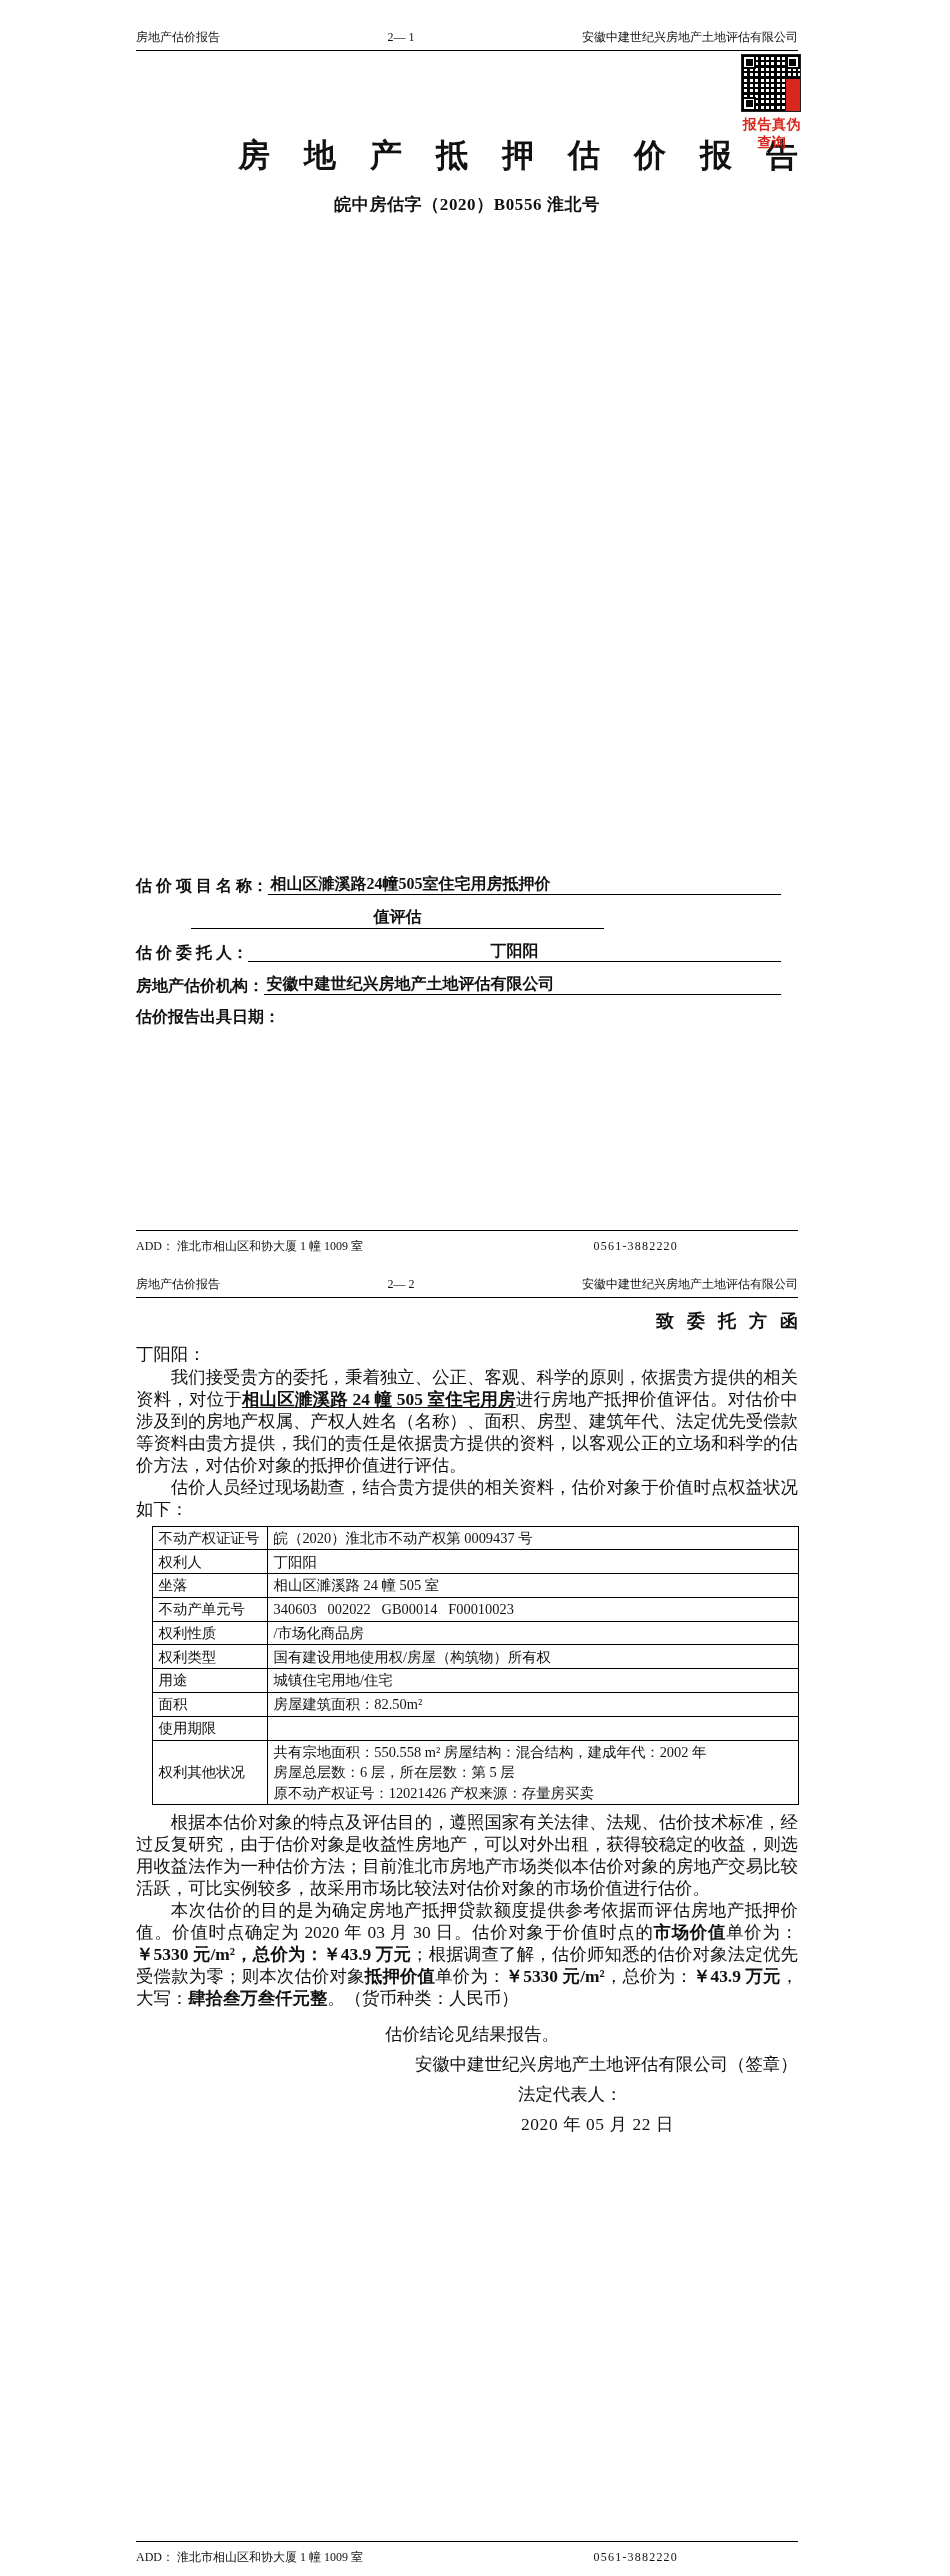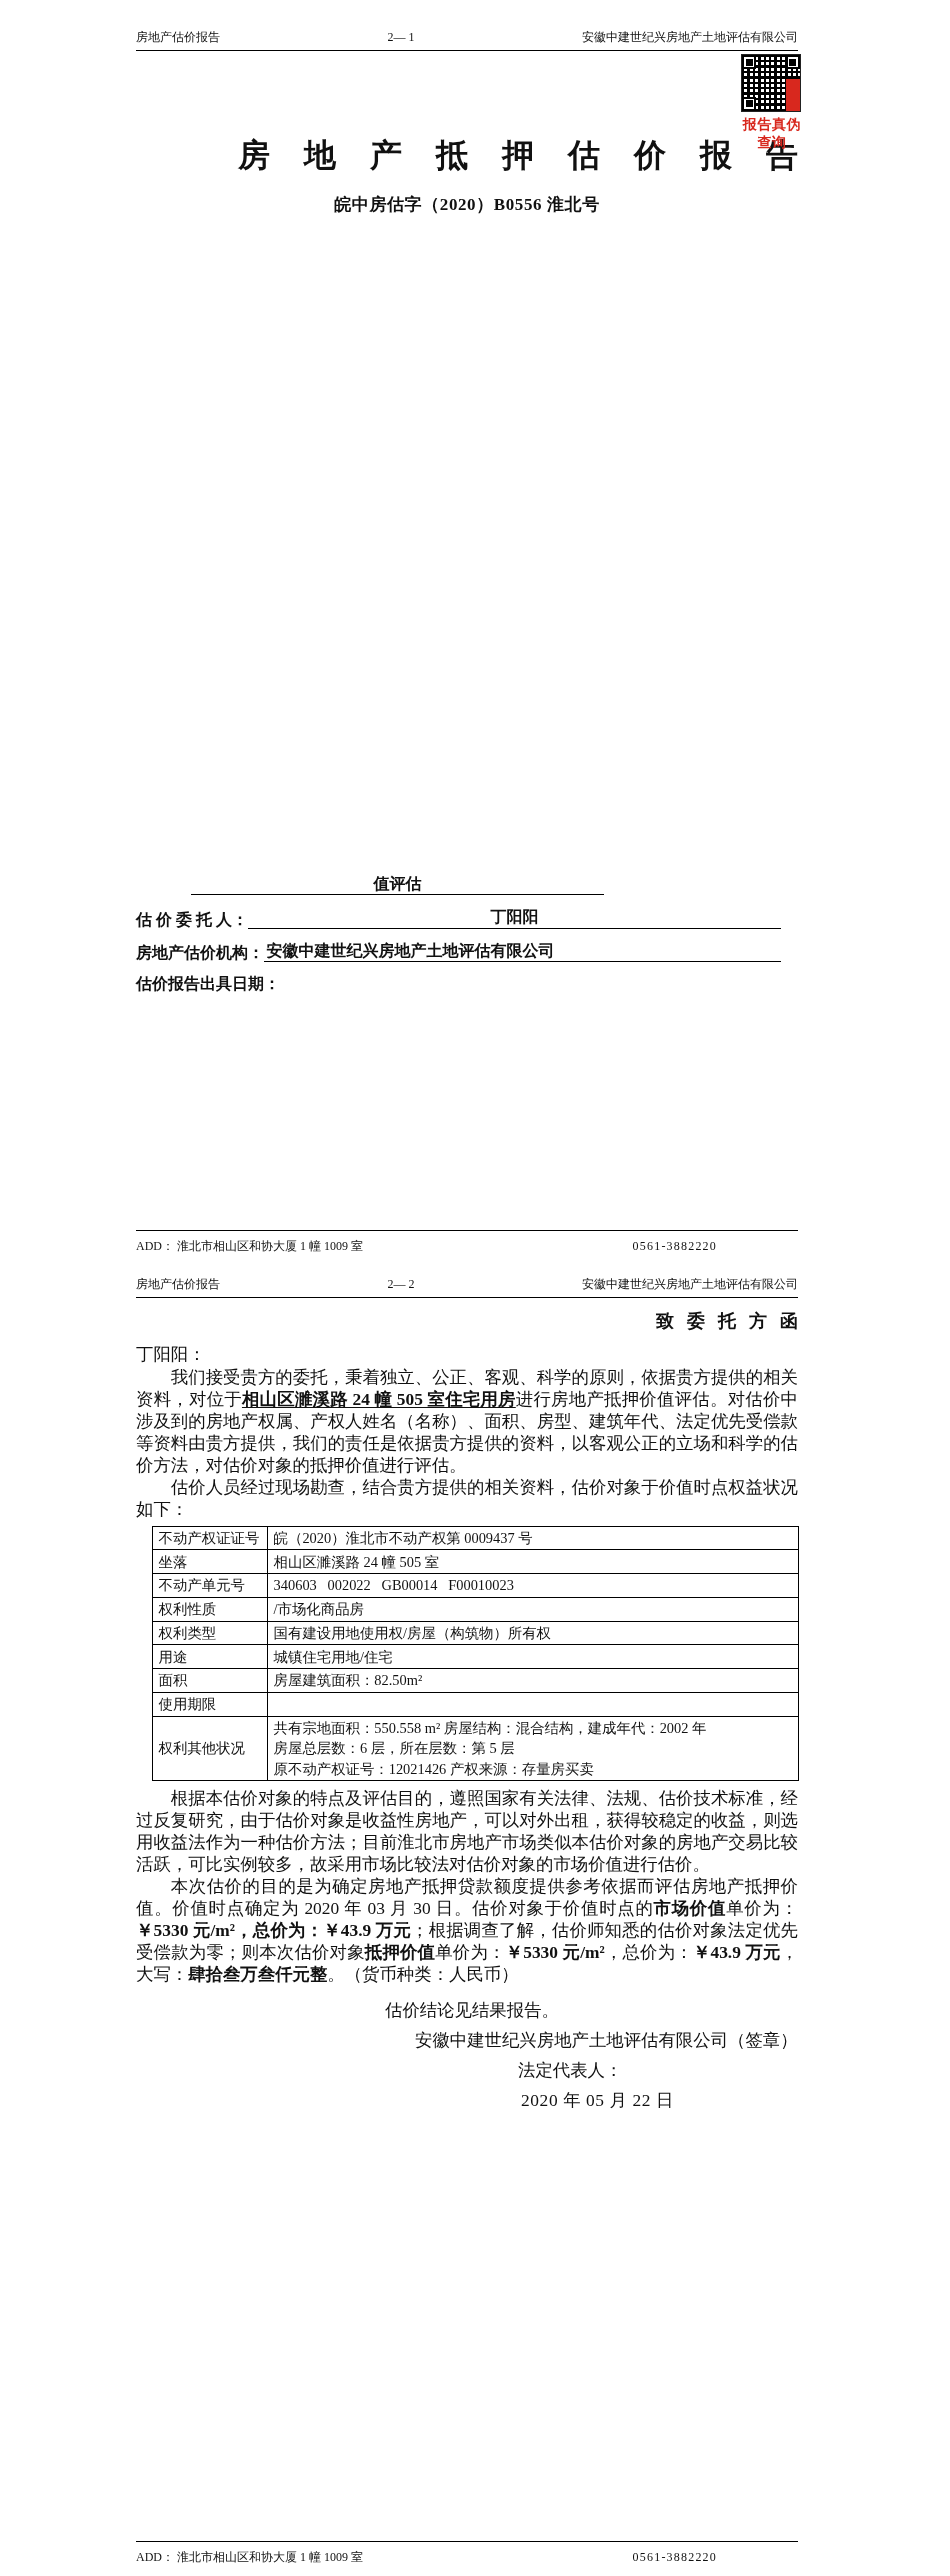--- a/index.html
+++ b/index.html
@@ -29,21 +29,21 @@
   .page-header .h-center { flex: 1; text-align: center; }
   .page-footer {
     position: absolute; left: 136px; right: 153px; bottom: 9.6px;
     border-top: 1.2px solid #000;
     padding-top: 7.2px;
     display: flex; justify-content: space-between;
     font-size: 12px; line-height: 17px;
     white-space: pre-wrap;
     gap: 7px;
   }
-  .page-footer .f-phone { margin-right: 81px; letter-spacing: 1.2px; }
+  .page-footer .f-phone { margin-right: 120px; letter-spacing: 1.2px; }
 
   
   .qr-block { position: absolute; top: 55px; right: 149px; width: 60px; }
   .qr {
     position: relative; width: 58px; height: 56px;
     background:
       repeating-linear-gradient(0deg, #000 0 2.4px, transparent 2.4px 5.4px),
       repeating-linear-gradient(90deg, #000 0 2.4px, #fff 2.4px 5.4px);
     outline: 0.6px solid #222;
   }
@@ -143,20 +143,24 @@
         <div class="finder bl"></div>
         <div class="qr-red"></div>
       </div>
       <div class="qr-caption">报告真伪查询</div>
     </div>
 
     <h1 class="main-title">房地产抵押估价报告</h1>
     <div class="doc-number">皖中房估字（2020）B0556 淮北号</div>
 
     <div class="cover-form">
+      <div class="field-row fill">
+        <span class="field-label">估 价 项 目 名 称：</span>
+        <span class="field-value">相山区濉溪路24幢505室住宅用房抵押价</span>
+      </div>
       <div class="field-row cont">
         <span class="field-label"></span>
         <span class="field-value">值评估</span>
       </div>
       <div class="field-row">
         <span class="field-label">估 价 委 托 人：</span>
         <span class="field-value">丁阳阳</span>
       </div>
       <div class="field-row fill">
         <span class="field-label">房地产估价机构：</span>
@@ -186,20 +190,24 @@
     <div class="salutation">丁阳阳：</div>
 
     <p class="body-text"><span>我们接受贵方的委托，秉着独立、公正、客观、科学的原则，依据贵方提供的相关资料，对位于</span><span class="b u">相山区濉溪路 24 幢 505 室住宅用房</span><span>进行房地产抵押价值评估。对估价中涉及到的房地产权属、产权人姓名（名称）、面积、房型、建筑年代、法定优先受偿款等资料由贵方提供，我们的责任是依据贵方提供的资料，以客观公正的立场和科学的估价方法，对估价对象的抵押价值进行评估。</span></p>
     <p class="body-text"><span>估价人员经过现场勘查，结合贵方提供的相关资料，估价对象于价值时点权益状况如下：</span></p>
 
     <table class="cert-table">
       <tbody>
         <tr>
           <td class="lbl">不动产权证证号</td>
           <td class="val">皖（2020）淮北市不动产权第 0009437 号</td>
+        </tr>
+        <tr>
+          <td class="lbl">权利人</td>
+          <td class="val">丁阳阳</td>
         </tr>
         <tr>
           <td class="lbl">坐落</td>
           <td class="val">相山区濉溪路 24 幢 505 室</td>
         </tr>
         <tr>
           <td class="lbl">不动产单元号</td>
           <td class="val">340603   002022   GB00014   F00010023</td>
         </tr>
         <tr>

